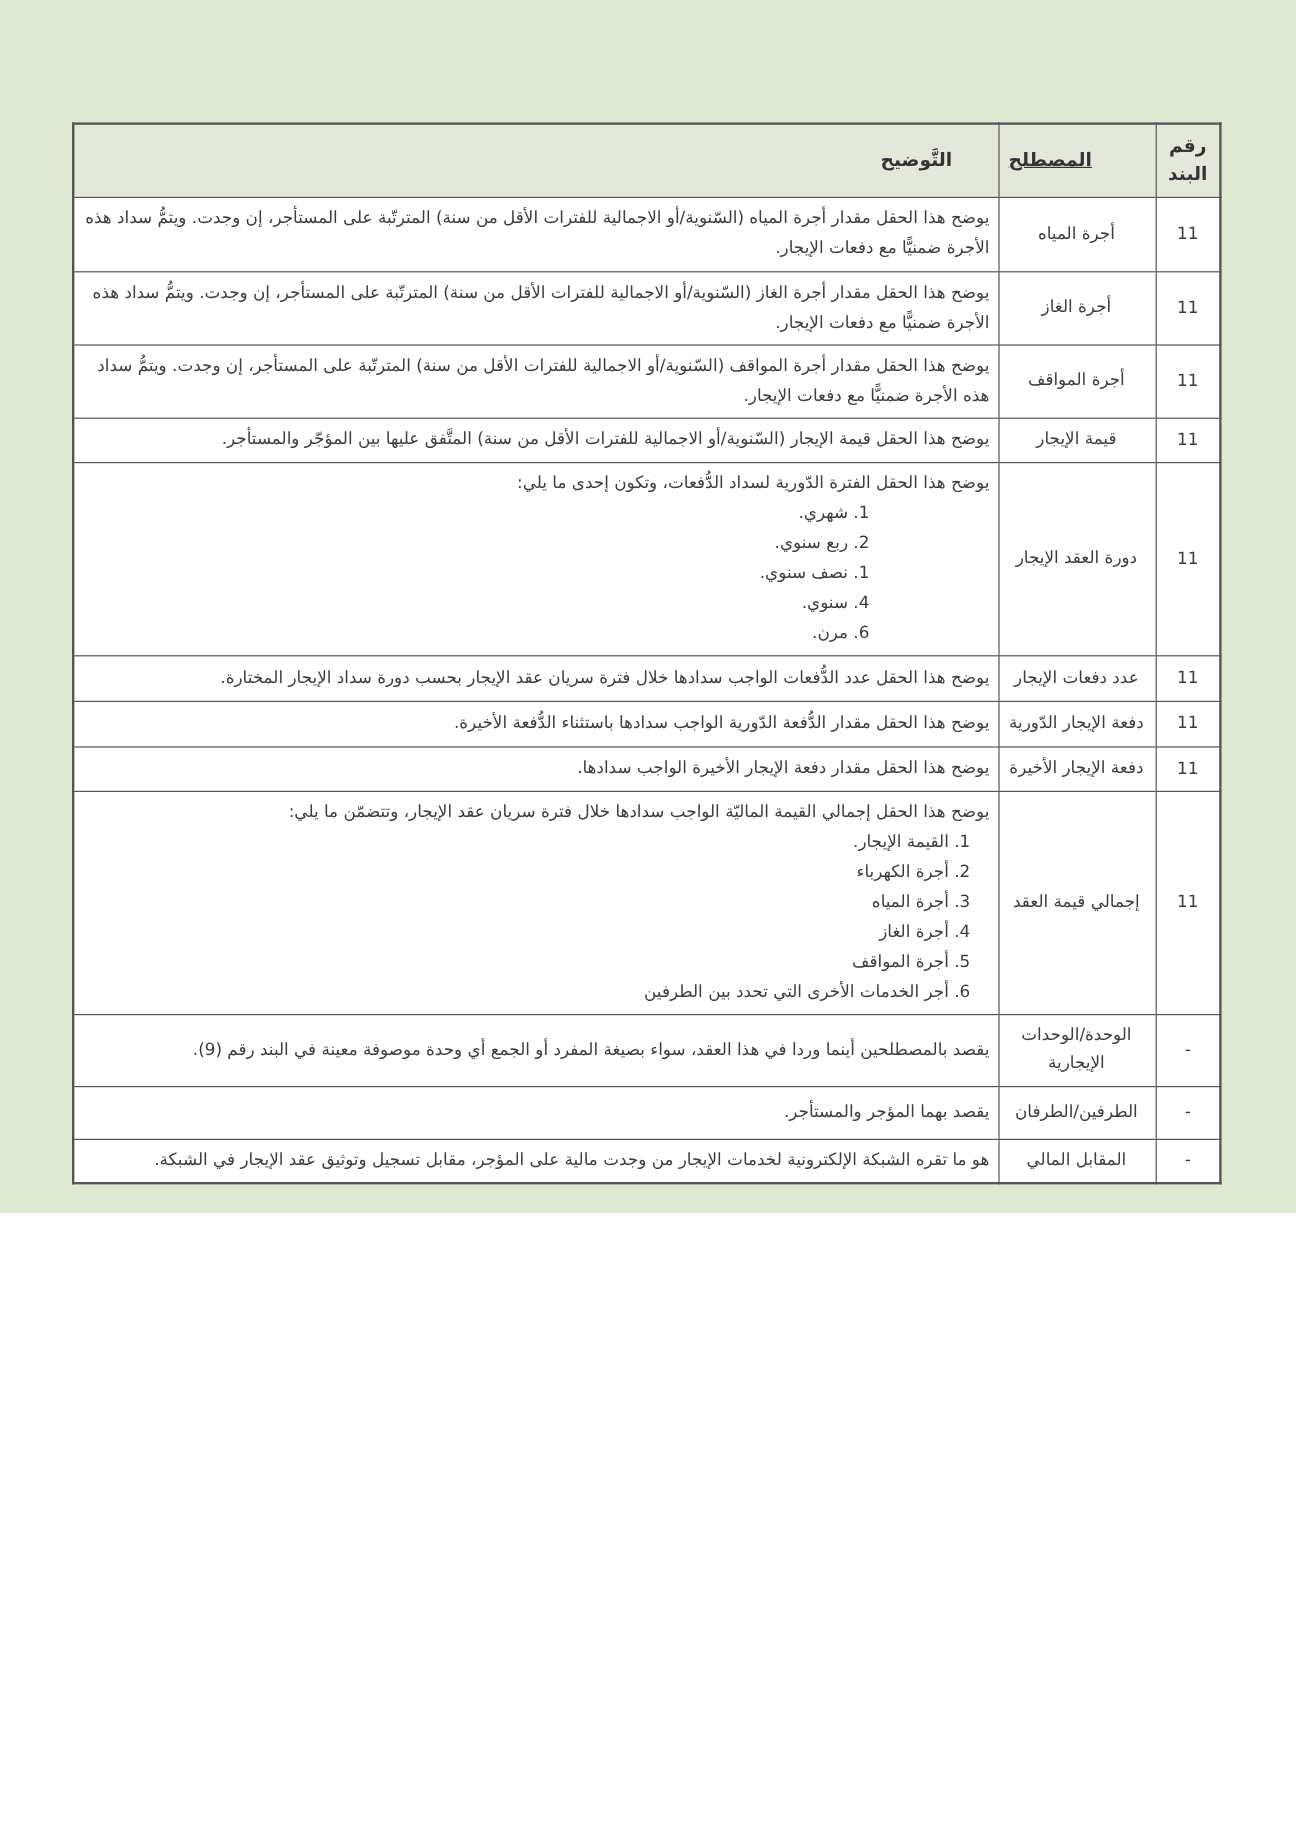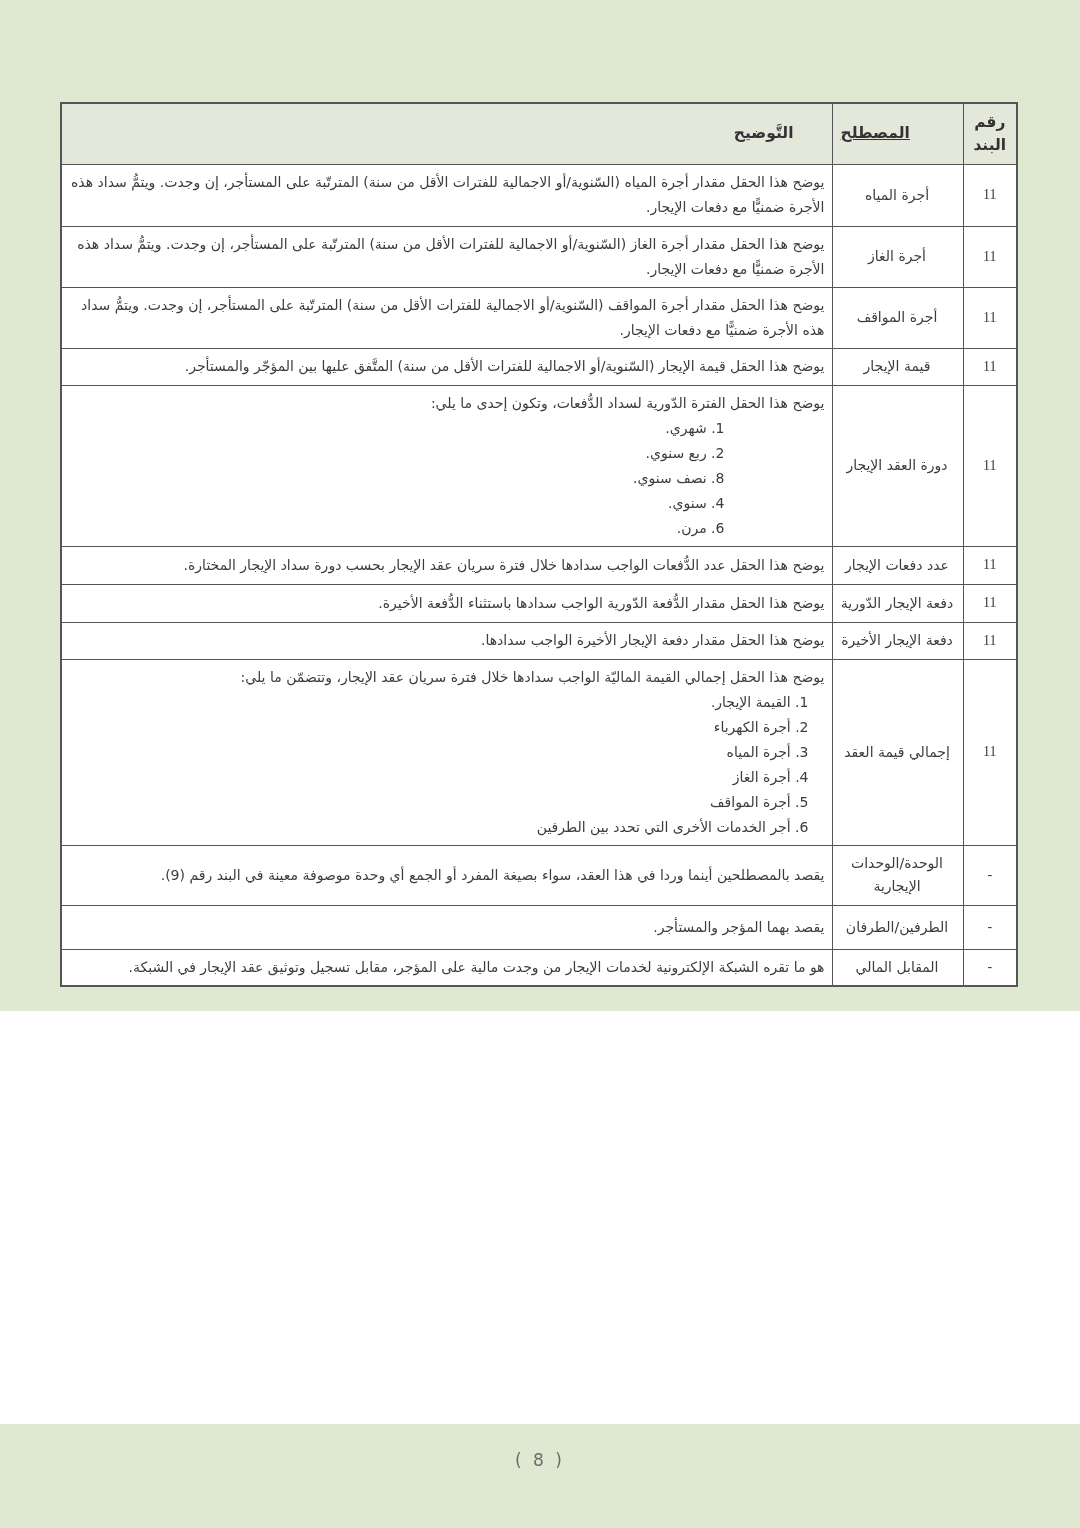--- a/index.html
+++ b/index.html
@@ -4,21 +4,21 @@
 <style>
   html,body{margin:0;padding:0;}
   body{
     width:1080px;height:1528px;
     font-family:"DejaVu Sans","Liberation Sans",sans-serif;
     color:#3c3c3c;
     background:#ffffff;
     direction:rtl;
     overflow:hidden;
   }
-  .page{width:1080px;height:1528px;display:flex;flex-direction:column;}
+  .page{width:1080px;height:1528px;display:flex;flex-direction:row;}
   .top-section{height:1011px;background:#dfe8d1;box-sizing:border-box;padding-top:102px;}
   .mid-section{height:413px;background:#ffffff;}
   .footer-section{flex:1;background:#dfe8d1;box-sizing:border-box;padding-top:26px;}
 
   table.terms{
     width:956px;
     margin:0 62px;
     border-collapse:collapse;
     border:2.5px solid #555555;
     background:#ffffff;
@@ -42,21 +42,20 @@
   col.c-expl{width:771px;}
 
   th.h-no{text-align:center;padding:2px 4px;}
   th.h-term{text-align:left;padding:2px 8px;text-decoration:underline;}
   th.h-expl{text-align:right;padding:2px 38px 2px 8px;}
 
   td.no-cell{
     text-align:center;
     font-size:14px;
     padding:2px 5px;
-    font-family:Liberation Serif, serif;
   }
   td.term-cell{
     text-align:center;
     font-size:14px;
     line-height:23px;
     padding:3px 5px 3px 4px;
   }
   td.expl-cell{
     text-align:right;
     font-size:14px;
@@ -138,21 +137,21 @@
             </td>
           </tr>
           <tr class="row-4">
             <td class="no-cell">11</td>
             <td class="term-cell">دورة العقد الإيجار</td>
             <td class="expl-cell">
               <div>يوضح هذا الحقل الفترة الدّورية لسداد الدُّفعات، وتكون إحدى ما يلي:</div>
               <div class="expl-list">
                 <div class="list-line">1. شهري.</div>
                 <div class="list-line">2. ربع سنوي.</div>
-                <div class="list-line">8. نصف سنوي.</div>
+                <div class="list-line">1. نصف سنوي.</div>
                 <div class="list-line">4. سنوي.</div>
                 <div class="list-line">6. مرن.</div>
               </div>
             </td>
           </tr>
           <tr class="row-5">
             <td class="no-cell">11</td>
             <td class="term-cell">عدد دفعات الإيجار</td>
             <td class="expl-cell">
               <div>يوضح هذا الحقل عدد الدُّفعات الواجب سدادها خلال فترة سريان عقد الإيجار بحسب دورة سداد الإيجار المختارة.</div>

